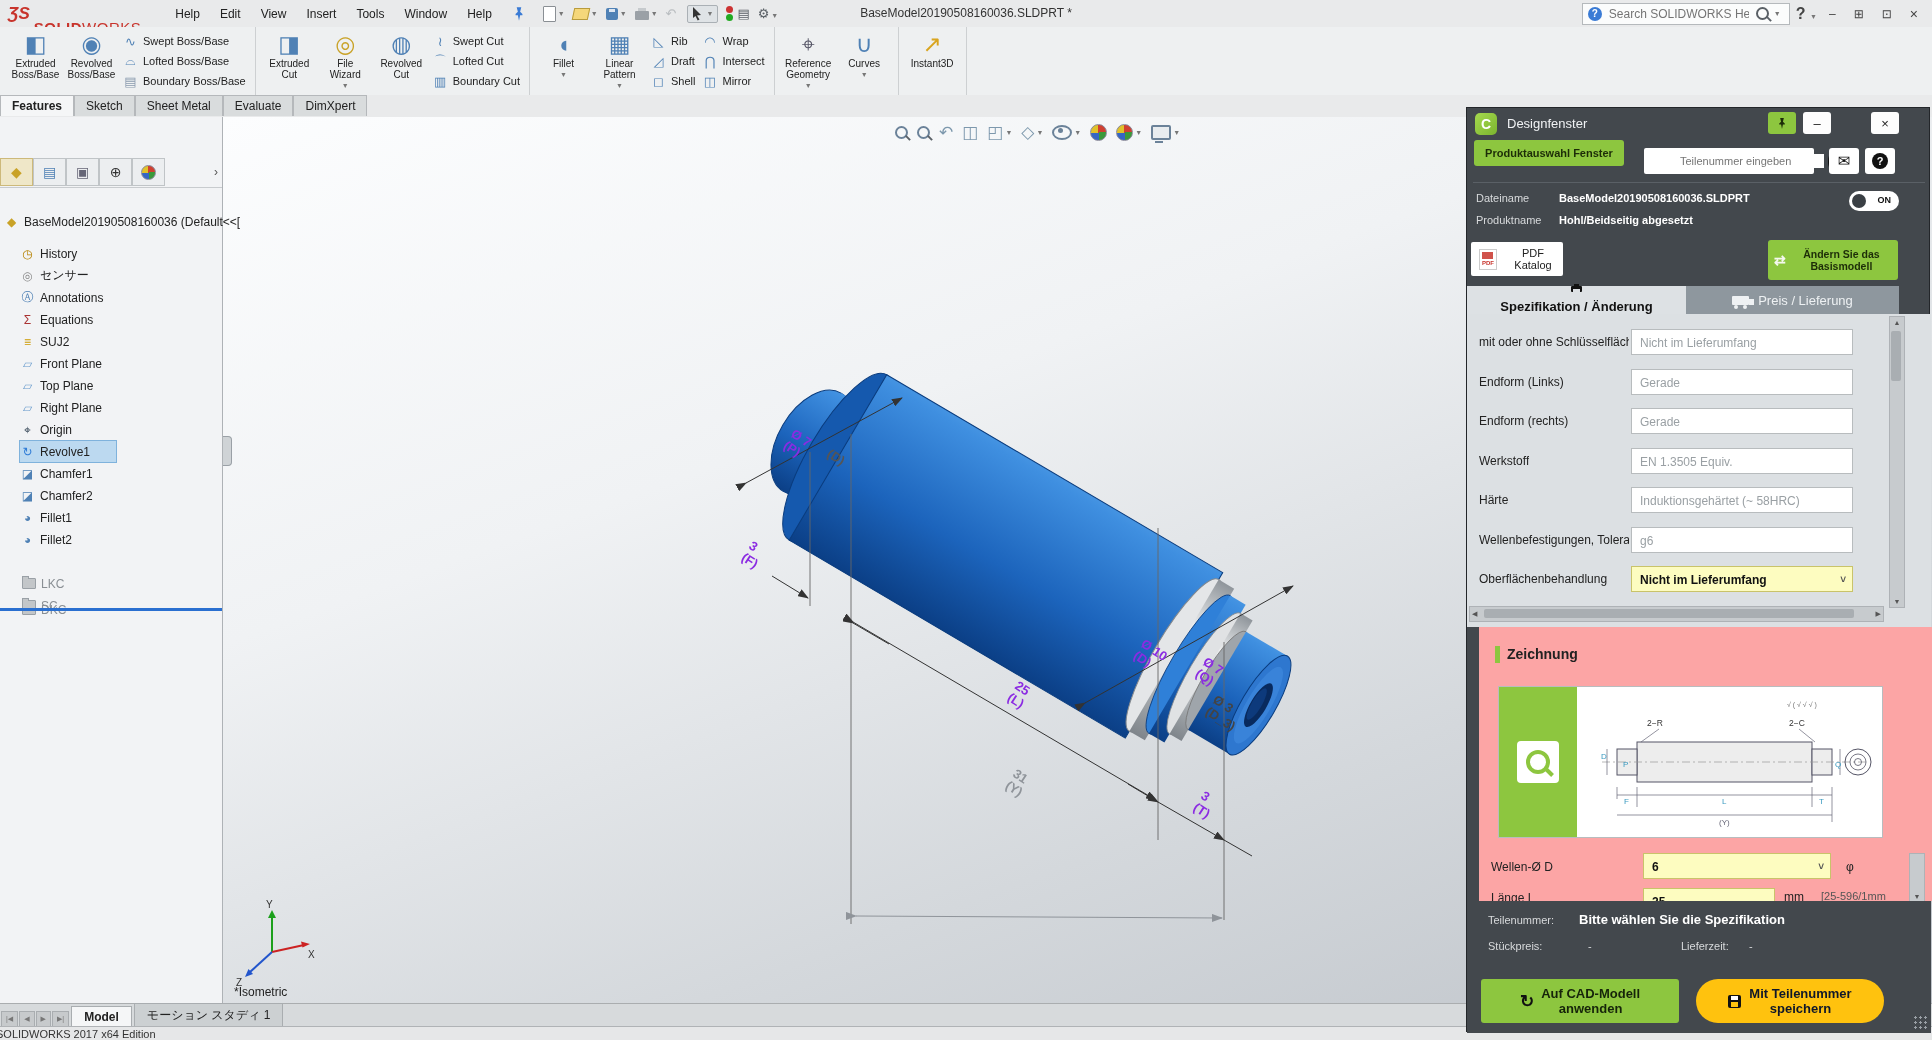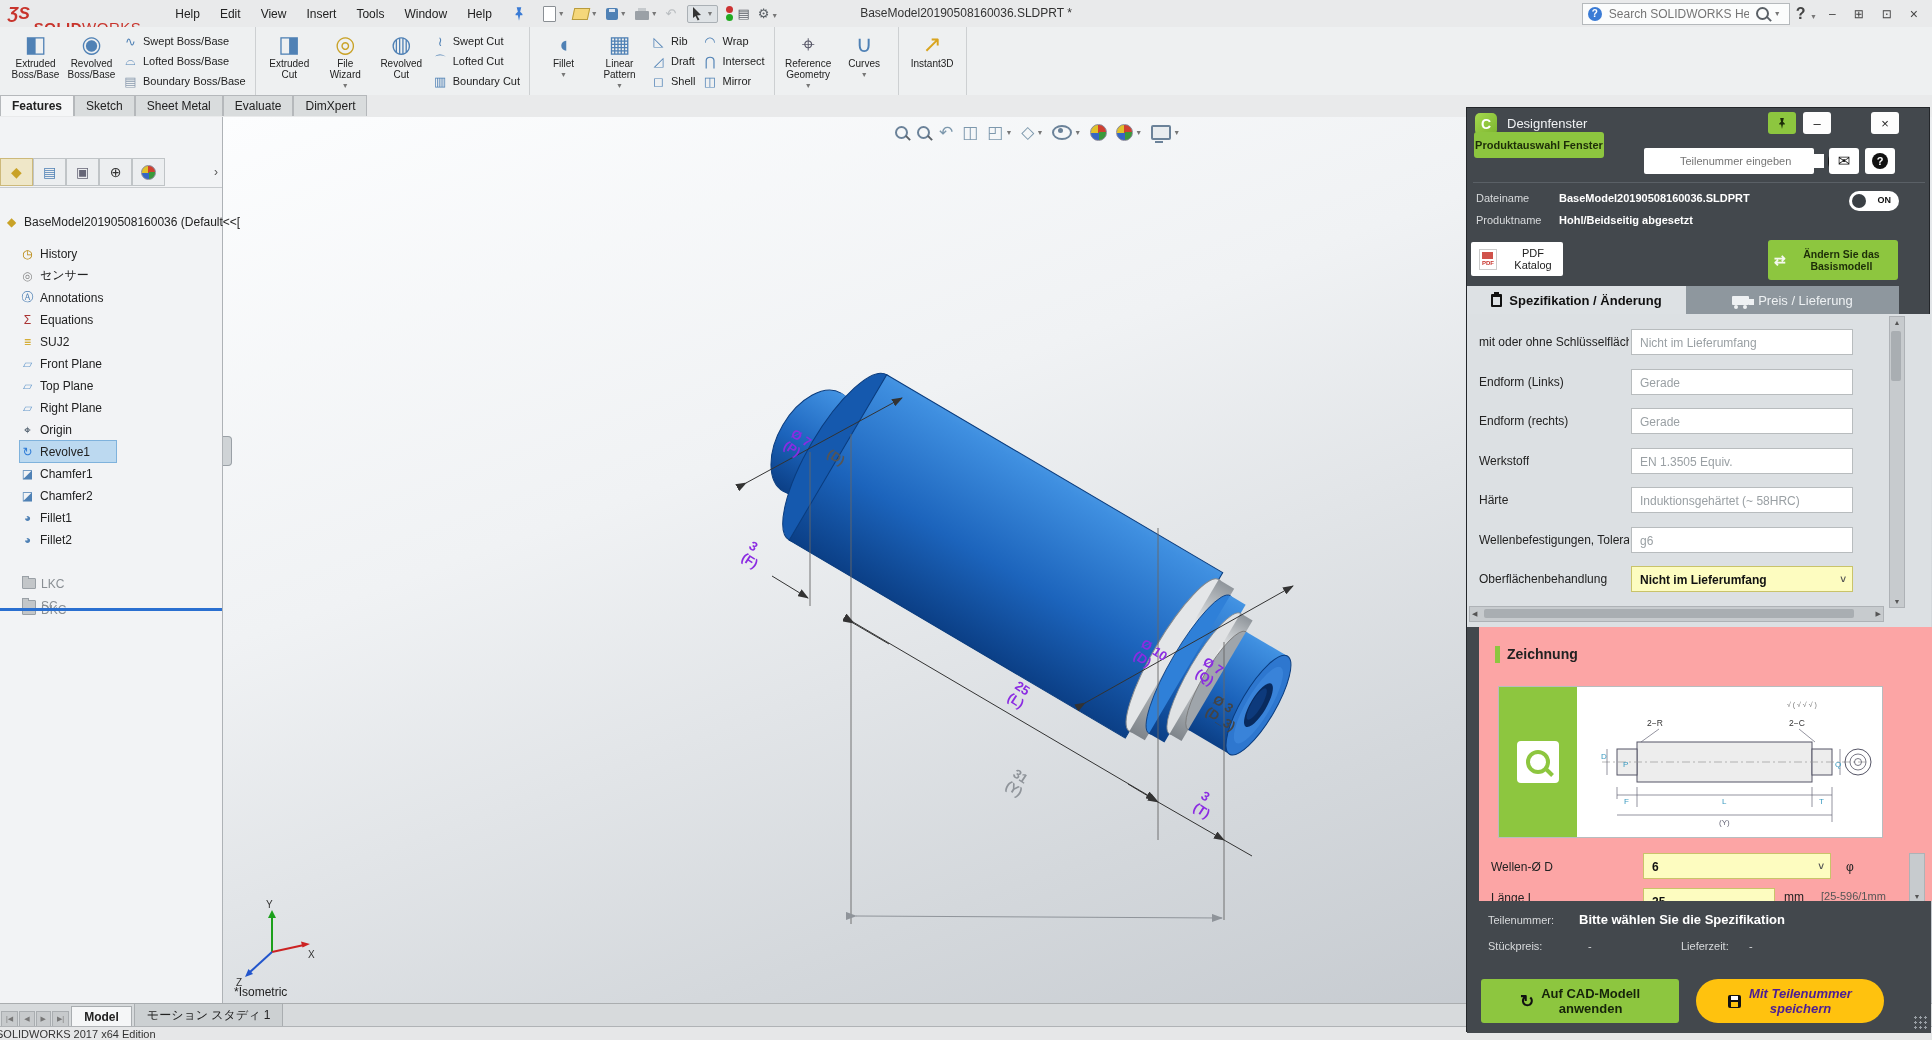--- a/index.html
+++ b/index.html
@@ -77,41 +77,41 @@
   .mtab.active{background:#f5f6f7;font-weight:bold;}
   #statusbar{position:absolute;left:0;top:1026px;width:1932px;height:14px;background:#e6e7e8;border-top:1px solid #b0b3b6;font-size:11px;color:#333;z-index:4;}
   #statusbar span{position:absolute;left:-4px;top:1px;}
   
   #panel{position:absolute;left:1466px;top:107px;width:464px;height:925px;background:#43484d;border:1px solid #23262a;box-sizing:border-box;z-index:10;font-family:"Liberation Sans",sans-serif;}
   .pbtn{position:absolute;border-radius:3px;display:flex;align-items:center;justify-content:center;}
   #phead-icon{position:absolute;left:8px;top:5px;width:22px;height:22px;border-radius:5px;background:linear-gradient(135deg,#a5d84e,#7cb52f);color:#fff;font-weight:bold;font-size:14px;text-align:center;line-height:22px;}
   #phead-title{position:absolute;left:40px;top:8px;font-size:13px;color:#f0f2f4;}
   .pwinbtn{position:absolute;top:4px;width:28px;height:22px;border-radius:3px;background:#fdfdfd;color:#222;font-size:13px;display:flex;align-items:center;justify-content:center;}
   #ppin{background:#8dc63f;}
-  #pselect{position:absolute;left:7px;top:24px;width:130px;height:26px;background:#8dc63f;border-radius:3px;color:#1d2d08;font-weight:bold;font-size:11px;display:flex;align-items:center;justify-content:center;}
+  #pselect{position:absolute;left:7px;top:32px;width:150px;height:26px;background:#8dc63f;border-radius:3px;color:#1d2d08;font-weight:bold;font-size:11px;display:flex;align-items:center;justify-content:center;}
   #psearch{position:absolute;left:177px;top:40px;width:170px;height:26px;background:#fff;border-radius:2px;display:flex;align-items:center;padding:0 6px;box-sizing:border-box;gap:4px;}
   #psearch input{flex:1;border:none;outline:none;font-size:11px;color:#9aa0a4;font-family:Liberation Sans, sans-serif;margin-left:28px;}
   #pmail{left:362px;top:40px;width:30px;height:26px;background:#fff;font-size:15px;color:#111;}
   #phelp{left:398px;top:40px;width:30px;height:26px;background:#fff;}
   .qcirc{width:16px;height:16px;border-radius:50%;background:#111;color:#fff;font-size:11px;font-weight:bold;text-align:center;line-height:16px;}
   #pdiv1{position:absolute;left:6px;top:74px;width:452px;height:1px;background:#5a6066;}
   .plabel{position:absolute;font-size:11px;color:#d8dadc;}
   .pvalue{position:absolute;font-size:11px;color:#fff;font-weight:bold;}
   .tog{position:absolute;left:382px;top:83px;width:50px;height:20px;background:#fff;border-radius:10px;}
   .tog:before{content:"";position:absolute;left:3px;top:3px;width:14px;height:14px;border-radius:50%;background:#3a3f44;}
   .tog span{position:absolute;right:8px;top:4px;font-size:9px;font-weight:bold;color:#111;}
   #pdfbtn{position:absolute;left:4px;top:134px;width:92px;height:34px;background:#fff;border-radius:2px;display:flex;align-items:center;gap:6px;padding-left:8px;box-sizing:border-box;}
   .pdficon{width:16px;height:19px;border:1px solid #ccc;background:#fff;position:relative;font-size:6px;font-weight:bold;color:#c8342c;text-align:center;line-height:26px;}
   .pdficon:before{content:"";position:absolute;top:2px;left:2px;width:11px;height:7px;background:#c8342c;opacity:.85;}
   #pdfbtn .lbl{font-size:11px;color:#222;line-height:12px;text-align:center;flex:1;}
   #changebase{position:absolute;left:301px;top:132px;width:130px;height:40px;background:#8dc63f;border-radius:3px;display:flex;align-items:center;gap:5px;padding:0 6px;box-sizing:border-box;}
   #changebase .sw{color:#f5f8ef;font-size:14px;font-weight:bold;}
   #changebase .lbl{font-size:10.5px;font-weight:bold;color:#1d2d08;line-height:12px;text-align:center;flex:1;}
   .ptab{position:absolute;top:178px;height:28px;display:flex;align-items:center;justify-content:center;gap:7px;font-size:13px;box-sizing:border-box;}
-  #ptab-spec{left:0;width:219px;background:#dde1e4;color:#111;font-weight:bold;}
+  #ptab-spec{left:0;width:219px;background:#dde1e4;color:#111;font-weight:bold;flex-direction:column;}
   #ptab-price{left:219px;width:213px;background:#8e979e;color:#eef1f3;}
   .clip{width:11px;height:13px;background:#111;border-radius:1px;position:relative;}
   .clip:before{content:"";position:absolute;top:-2px;left:3px;width:5px;height:3px;background:#111;}
   .clip:after{content:"";position:absolute;top:3px;left:2px;width:7px;height:8px;background:#dde1e4;}
   .truck{width:17px;height:9px;background:#eef1f3;border-radius:1px;position:relative;margin-right:2px;}
   .truck:before{content:"";position:absolute;right:-5px;bottom:0;width:5px;height:6px;background:#eef1f3;}
   .truck:after{content:"";position:absolute;bottom:-4px;left:2px;width:4px;height:4px;border-radius:50%;background:#eef1f3;box-shadow:9px 0 #eef1f3;}
   #specarea{position:absolute;left:0;top:206px;width:464px;height:313px;background:#dce0e3;}
   .frow-label{position:absolute;left:12px;font-size:12px;color:#222;white-space:nowrap;max-width:150px;overflow:hidden;}
   .frow-input{position:absolute;left:164px;width:222px;height:26px;background:#fff;border:1px solid #b8bcbe;font-size:12px;color:#9aa0a4;line-height:26px;padding-left:8px;box-sizing:border-box;white-space:nowrap;overflow:hidden;}
@@ -128,21 +128,21 @@
   #preview-green .magbox{width:42px;height:42px;background:#fff;border-radius:4px;display:flex;align-items:center;justify-content:center;}
   .magbig{position:relative;width:16px;height:16px;border:4px solid #8dc63f;border-radius:50%;}
   .magbig:after{content:"";position:absolute;width:10px;height:4px;background:#8dc63f;transform:rotate(45deg);right:-8px;bottom:-4px;}
   .prow-label{position:absolute;left:12px;font-size:12px;color:#222;}
   .psuffix{position:absolute;font-size:12px;color:#222;}
   #pfooter{position:absolute;left:0;top:793px;width:464px;height:132px;background:#43484d;}
   #btn-apply{position:absolute;left:14px;top:78px;width:198px;height:44px;background:#8dc63f;border-radius:3px;display:flex;align-items:center;justify-content:center;gap:7px;}
   #btn-apply .sync{font-size:17px;font-weight:bold;color:#111;}
   #btn-apply .lbl,#btn-save .lbl{font-size:13px;font-weight:bold;color:#16240a;line-height:15px;text-align:center;}
   #btn-save{position:absolute;left:229px;top:78px;width:188px;height:44px;background:#ffc20e;border-radius:22px;display:flex;align-items:center;justify-content:center;gap:8px;}
-  #btn-save .lbl{color:#4c1d95;font-style:italic;}
+  #btn-save .lbl{color:#0f172a;}
   .flop{width:13px;height:13px;background:#111;border-radius:2px;position:relative;}
   .flop:before{content:"";position:absolute;top:1px;left:3px;width:7px;height:4px;background:#fff;}
   .flop:after{content:"";position:absolute;bottom:1px;left:3px;width:7px;height:5px;background:#ffc20e;}
   #grip{position:absolute;right:3px;bottom:3px;width:15px;height:15px;background-image:radial-gradient(#9aa0a6 1px,transparent 1.2px);background-size:5px 5px;}
   svg text{font-family:"Liberation Sans",sans-serif;}
 </style>
 </head>
 <body>
 
 <div id="app">

